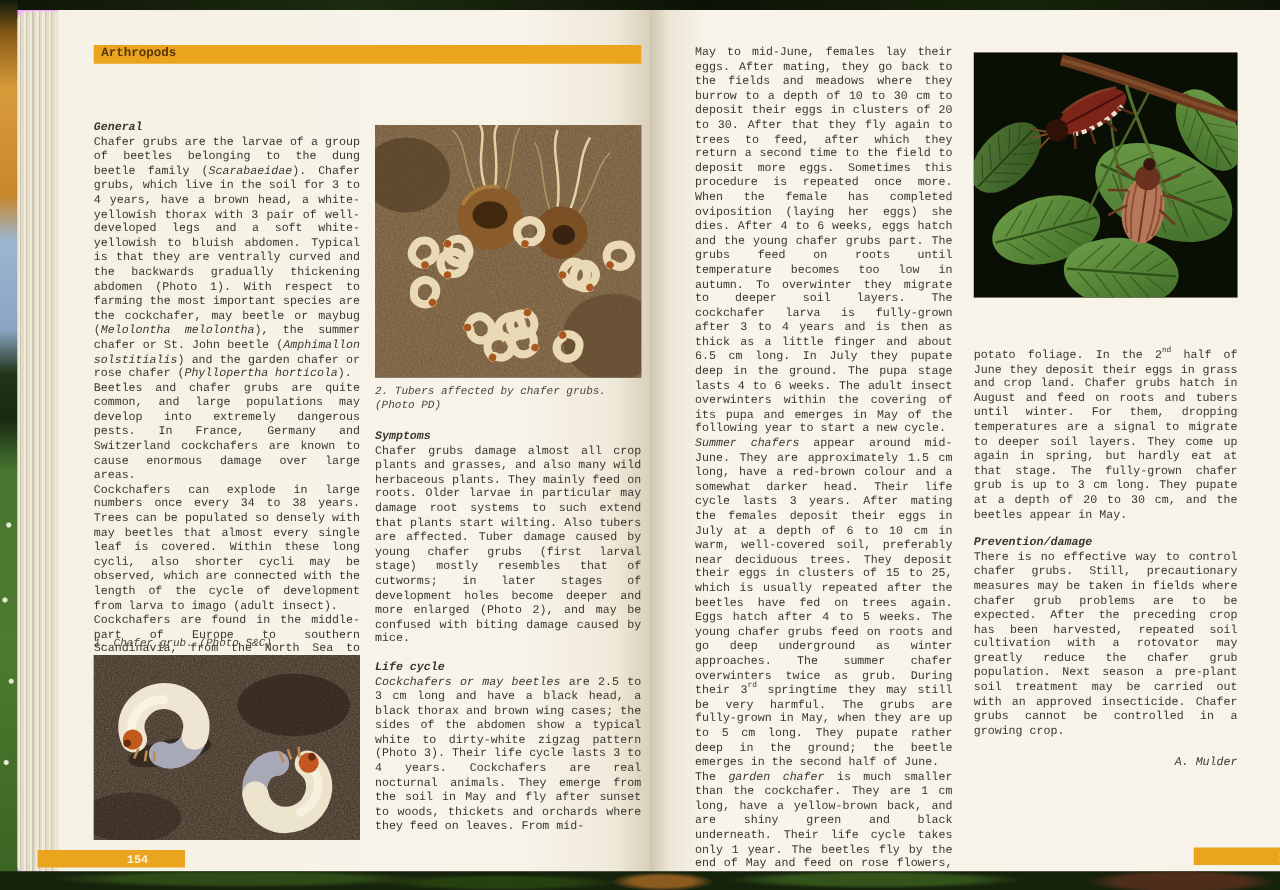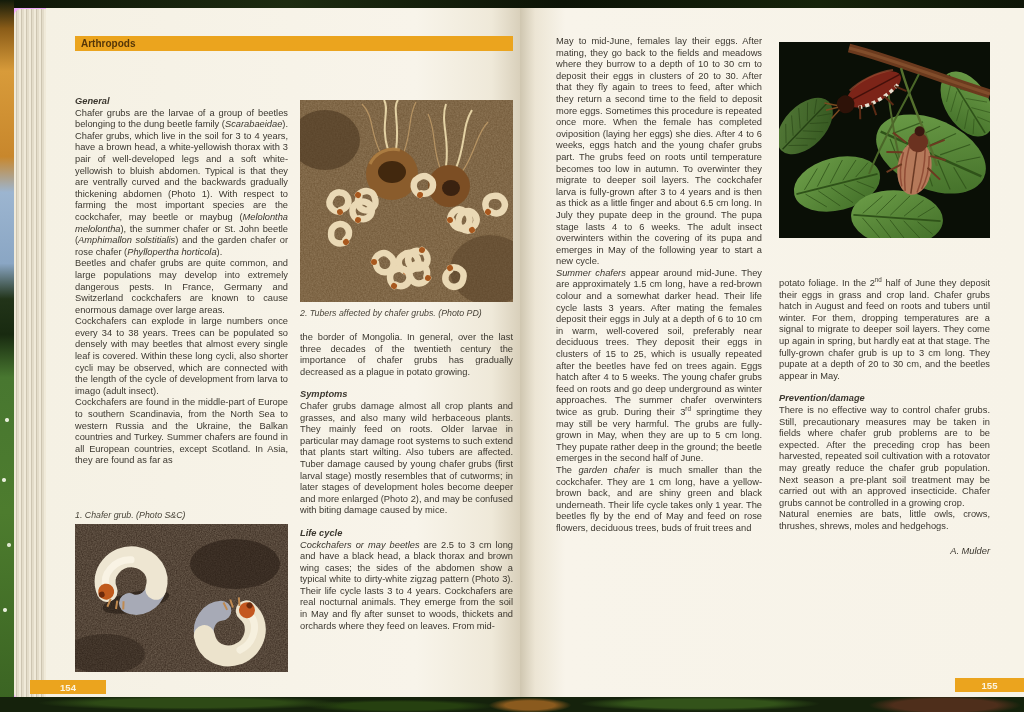--- a/index.html
+++ b/index.html
@@ -1,17 +1,17 @@
 <!DOCTYPE html>
 <html><head>
 <meta charset="utf-8">
 <style>
   html,body{margin:0;padding:0;background:#000;}
   .canvas{position:relative;width:1024px;height:712px;overflow:hidden;
-          background:#f0abfc;font-family:Liberation Sans, sans-serif;}
+          background:#f0abfc;font-family:Liberation Mono, monospace;}
 
   
   .bg-top{position:absolute;left:0;top:0;width:1024px;height:8px;
           background:linear-gradient(90deg,#0e1507,#1d2b10 28%,#0c1306 55%,#16230a 80%,#0e1507);}
   .bg-left{position:absolute;left:0;top:0;width:14px;height:712px;
           background:
            radial-gradient(circle 2px at 7px 420px,#e9efdc 0 1.5px,transparent 2.5px),
            radial-gradient(circle 2px at 4px 480px,#e9efdc 0 1.5px,transparent 2.5px),
            radial-gradient(circle 2px at 9px 545px,#dfe8cf 0 1.5px,transparent 2.5px),
            radial-gradient(circle 2px at 5px 610px,#e9efdc 0 1.5px,transparent 2.5px),
@@ -59,21 +59,21 @@
   .cap2{left:300px;top:308px;width:213px;}
   .cap3{left:779px;top:243px;width:211px;}
 
   .photo{position:absolute;overflow:hidden;background:#1c130c;}
   .photo1{left:75px;top:524px;width:213px;height:148px;}
   .photo2{left:300px;top:100px;width:213px;height:202px;}
   .photo3{left:779px;top:42px;width:211px;height:196px;}
   .photo svg{display:block;}
 
   .footer{position:absolute;height:14px;background:#eba41e;color:#fcf4df;
-          font-weight:bold;font-size:9.5px;display:flex;align-items:center;justify-content:center;}
+          font-weight:bold;font-size:9.5px;display:flex;align-items:center;justify-content:center;padding-left:42px;}
   .f154{left:30px;top:680px;width:76px;}
   .f155{left:955px;top:678px;width:69px;}
 </style>
 </head>
 <body>
 
 <div class="canvas">
 
   <div class="bg-top"></div>
   <div class="bg-left"></div>
@@ -177,21 +177,20 @@
       <use href="#smallgrub" transform="translate(40,112) rotate(-10)"></use>
       <use href="#smallgrub" transform="translate(150,120) rotate(80)"></use>
       <use href="#smallgrub" transform="translate(172,130) rotate(-30)"></use>
       <use href="#smallgrub" transform="translate(188,112) rotate(40)"></use>
       <use href="#smallgrub" transform="translate(120,95) rotate(15)"></use>
     </svg>
   </div>
   <div class="caption cap2">2. Tubers affected by chafer grubs. (Photo PD)</div>
 
   <div class="col col2">
-      <p class="body-p"><span>the border of Mongolia. In general, over the last three decades of the twentieth century the importance of chafer grubs has gradually decreased as a plague in potato growing.</span></p>
       <div class="col-heading gap">Symptoms</div>
       <p class="body-p"><span>Chafer grubs damage almost all crop plants and grasses, and also many wild herbaceous plants. They mainly feed on roots. Older larvae in particular may damage root systems to such extend that plants start wilting. Also tubers are affected. Tuber damage caused by young chafer grubs (first larval stage) mostly resembles that of cutworms; in later stages of development holes become deeper and more enlarged (Photo 2), and may be confused with biting damage caused by mice.</span></p>
       <div class="col-heading gap">Life cycle</div>
       <p class="body-p"><i>Cockchafers or may beetles</i><span> are 2.5 to 3 cm long and have a black head, a black thorax and brown wing cases; the sides of the abdomen show a typical white to dirty-white zigzag pattern (Photo 3). Their life cycle lasts 3 to 4 years. Cockchafers are real nocturnal animals. They emerge from the soil in May and fly after sunset to woods, thickets and orchards where they feed on leaves. From mid-</span></p>
     </div>
 
   <div class="footer f154">154</div>
 
   <div class="col col3">
       <p class="body-p"><span>May to mid-June, females lay their eggs. After mating, they go back to the fields and meadows where they burrow to a depth of 10 to 30 cm to deposit their eggs in clusters of 20 to 30. After that they fly again to trees to feed, after which they return a second time to the field to deposit more eggs. Sometimes this procedure is repeated once more. When the female has completed oviposition (laying her eggs) she dies. After 4 to 6 weeks, eggs hatch and the young chafer grubs part. The grubs feed on roots until temperature becomes too low in autumn. To overwinter they migrate to deeper soil layers. The cockchafer larva is fully-grown after 3 to 4 years and is then as thick as a little finger and about 6.5 cm long. In July they pupate deep in the ground. The pupa stage lasts 4 to 6 weeks. The adult insect overwinters within the covering of its pupa and emerges in May of the following year to start a new cycle.</span></p>
@@ -254,20 +253,19 @@
         </g>
       </g>
       <rect width="211" height="196" fill="none"></rect>
     </svg>
   </div>
 
   <div class="col col4">
       <p class="body-p"><span>potato foliage. In the 2</span><sup>nd</sup><span> half of June they deposit their eggs in grass and crop land. Chafer grubs hatch in August and feed on roots and tubers until winter. For them, dropping temperatures are a signal to migrate to deeper soil layers. They come up again in spring, but hardly eat at that stage. The fully-grown chafer grub is up to 3 cm long. They pupate at a depth of 20 to 30 cm, and the beetles appear in May.</span></p>
       <div class="col-heading gap">Prevention/damage</div>
       <p class="body-p"><span>There is no effective way to control chafer grubs. Still, precautionary measures may be taken in fields where chafer grub problems are to be expected. After the preceding crop has been harvested, repeated soil cultivation with a rotovator may greatly reduce the chafer grub population. Next season a pre-plant soil treatment may be carried out with an approved insecticide. Chafer grubs cannot be controlled in a growing crop.</span></p>
-      <p class="body-p"><span>Natural enemies are bats, little owls, crows, thrushes, shrews, moles and hedgehogs.</span></p>
       <div class="author-line">A. Mulder</div>
     </div>
 
   <div class="footer f155">155</div>
 
   <div class="bg-bottom"></div>
 </div>
 
 </body></html>

